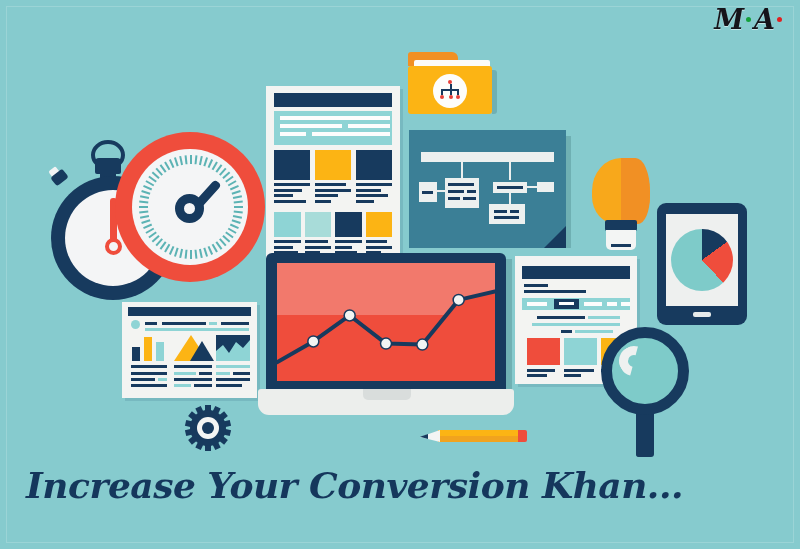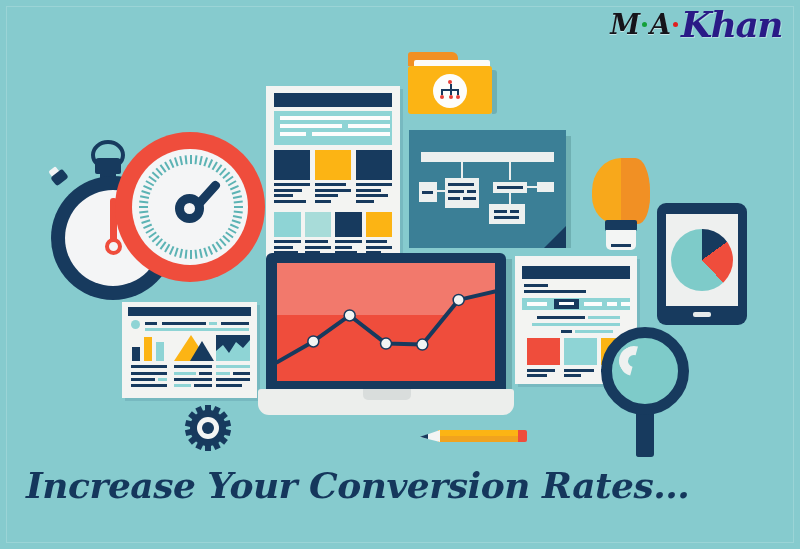--- a/index.html
+++ b/index.html
@@ -290,21 +290,20 @@
 <body>
 
 <div class="stage">
   <div class="inner-frame"></div>
 
   <div class="logo">
     <span class="l-m">M</span>
     <span class="dot dot-green"></span>
     <span class="l-a">A</span>
     <span class="dot dot-red"></span>
-    <span class="l-khan">Khan</span>
   </div>
 
   <div class="stopwatch">
     <div class="sw-ring"></div>
     <div class="sw-crown"></div>
     <div class="sw-crown2"></div>
     <div class="sw-nub-w"></div>
     <div class="sw-nub"></div>
     <div class="sw-body"></div>
     <div class="sw-face"></div>
@@ -649,15 +648,15 @@
   </div>
 
   <div class="pencil">
     <div class="pc-body"></div>
     <div class="pc-body-d"></div>
     <div class="pc-eraser"></div>
     <div class="pc-wood"></div>
     <div class="pc-tip"></div>
   </div>
 
-  <div class="headline">Increase Your Conversion Rates...</div>
+  <div class="headline">Increase Your Conversion Khan...</div>
 
 </div>
 
 </body></html>

